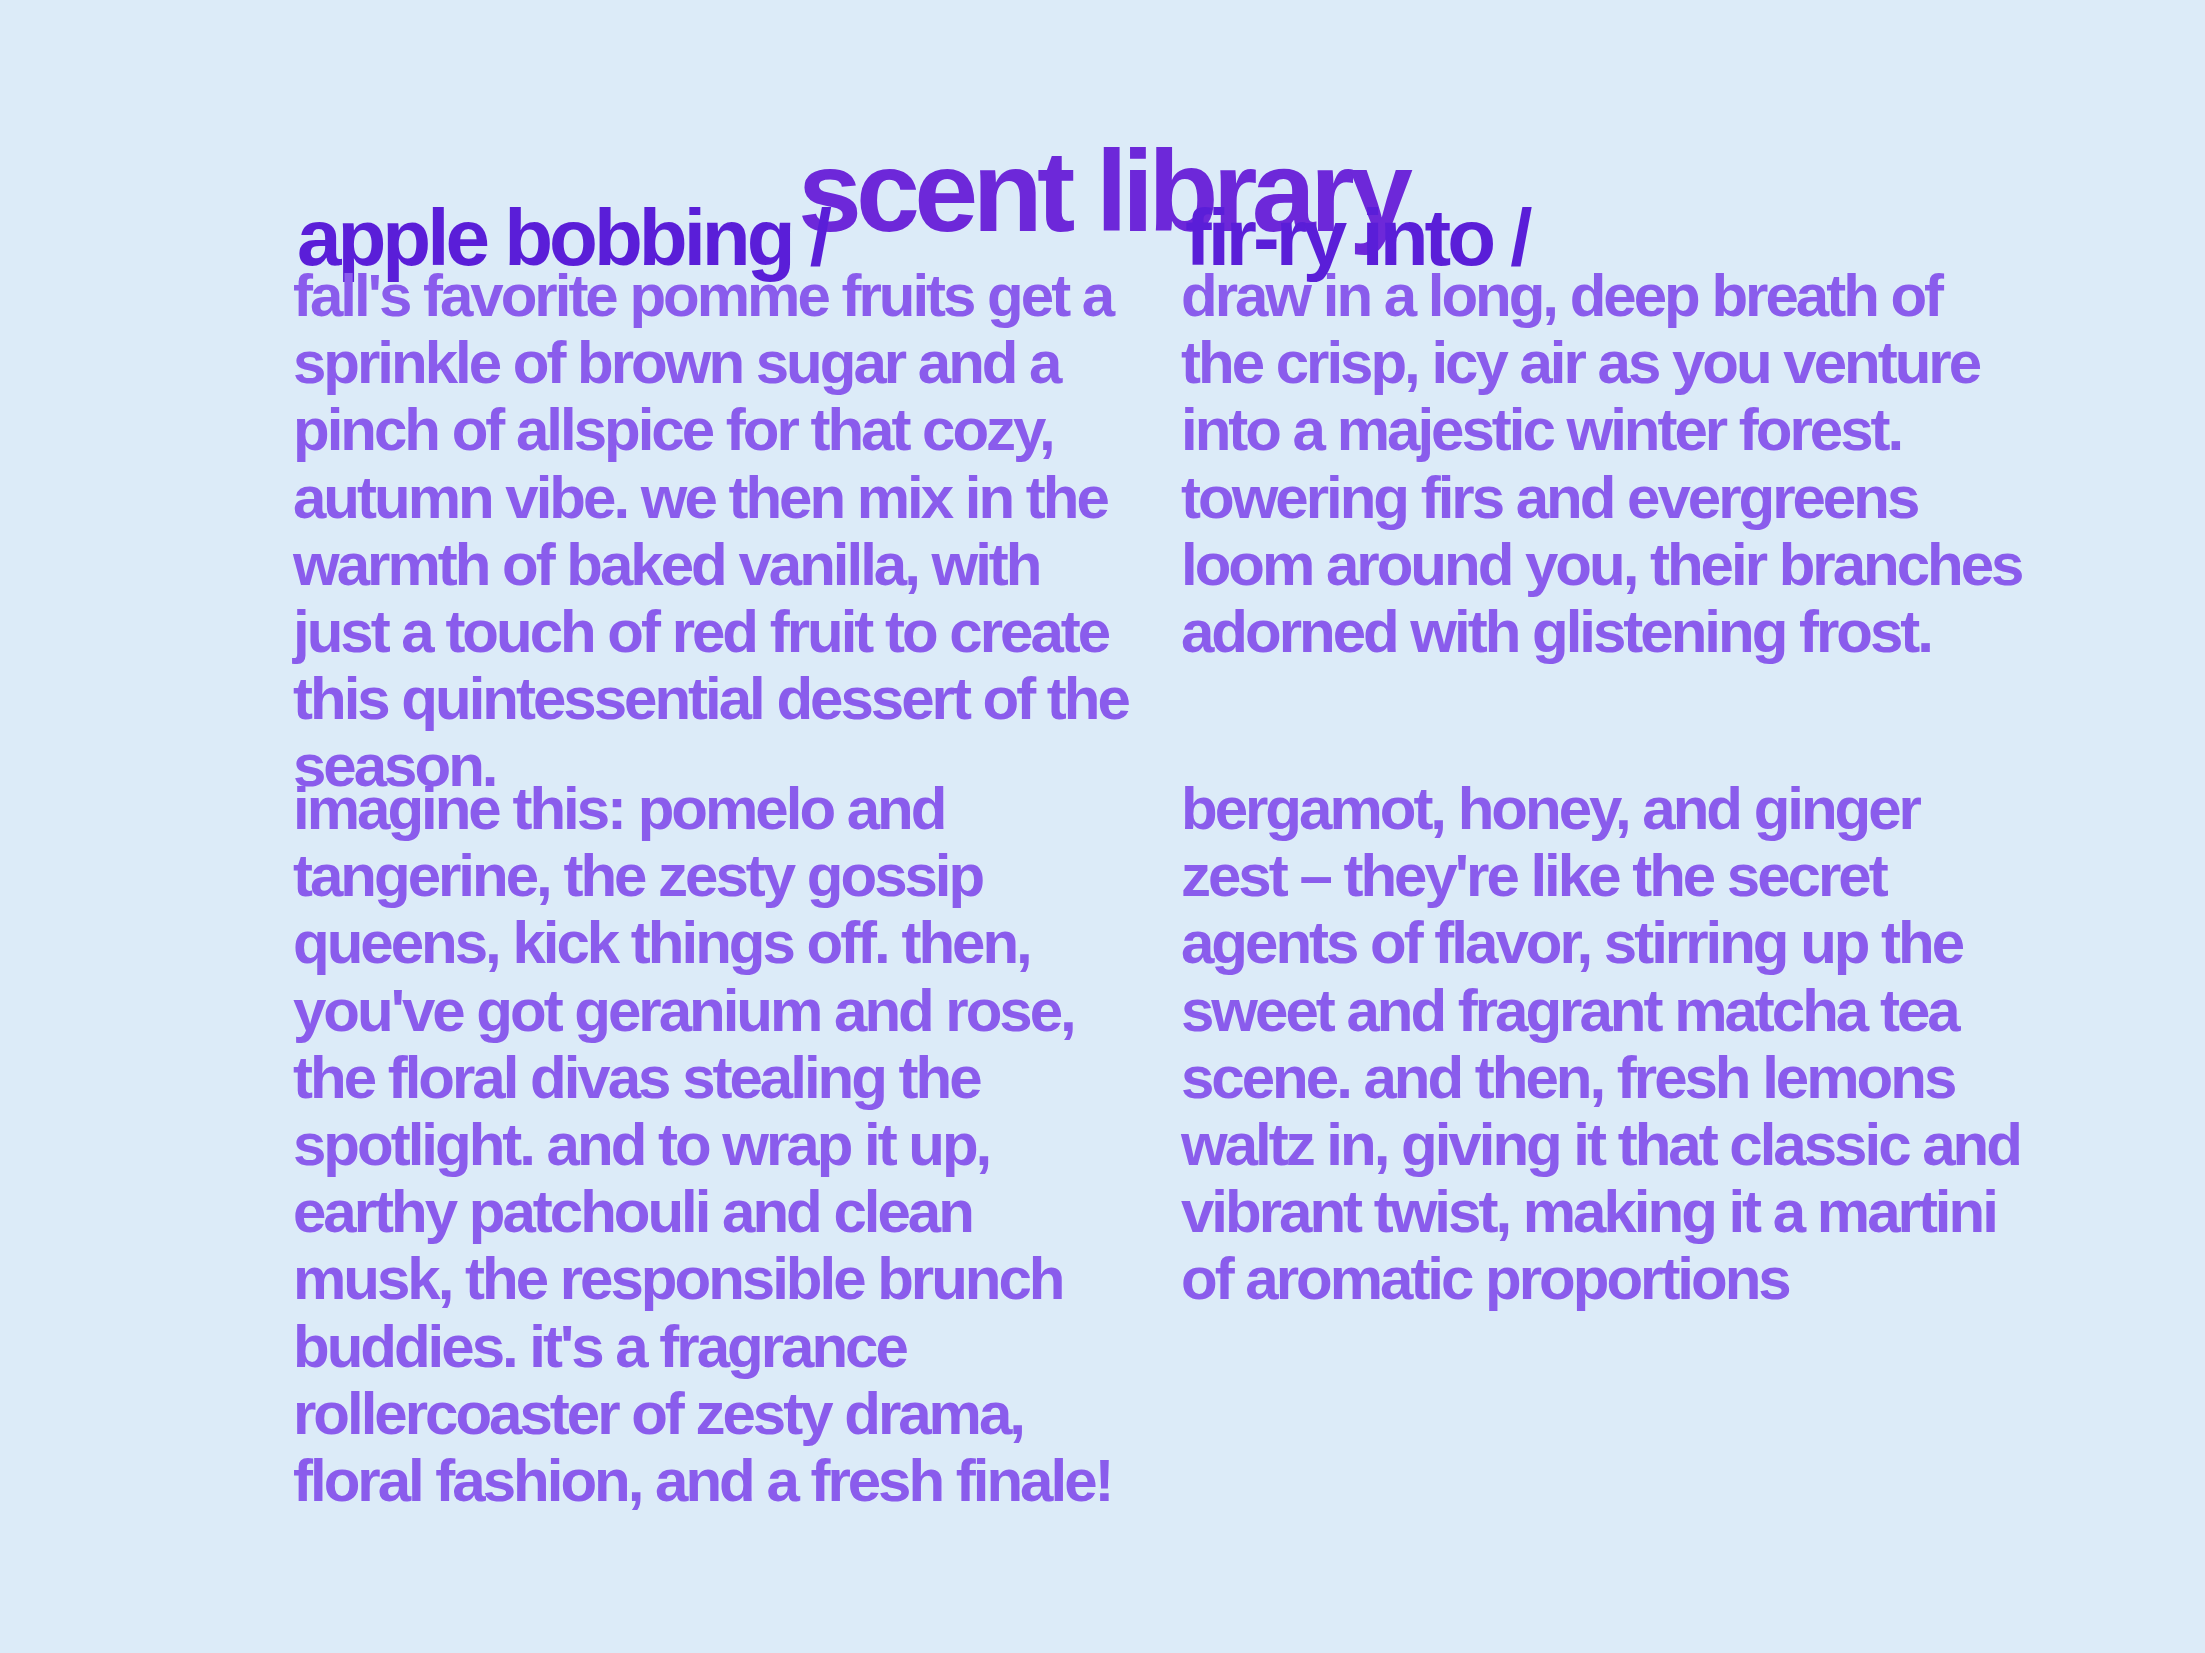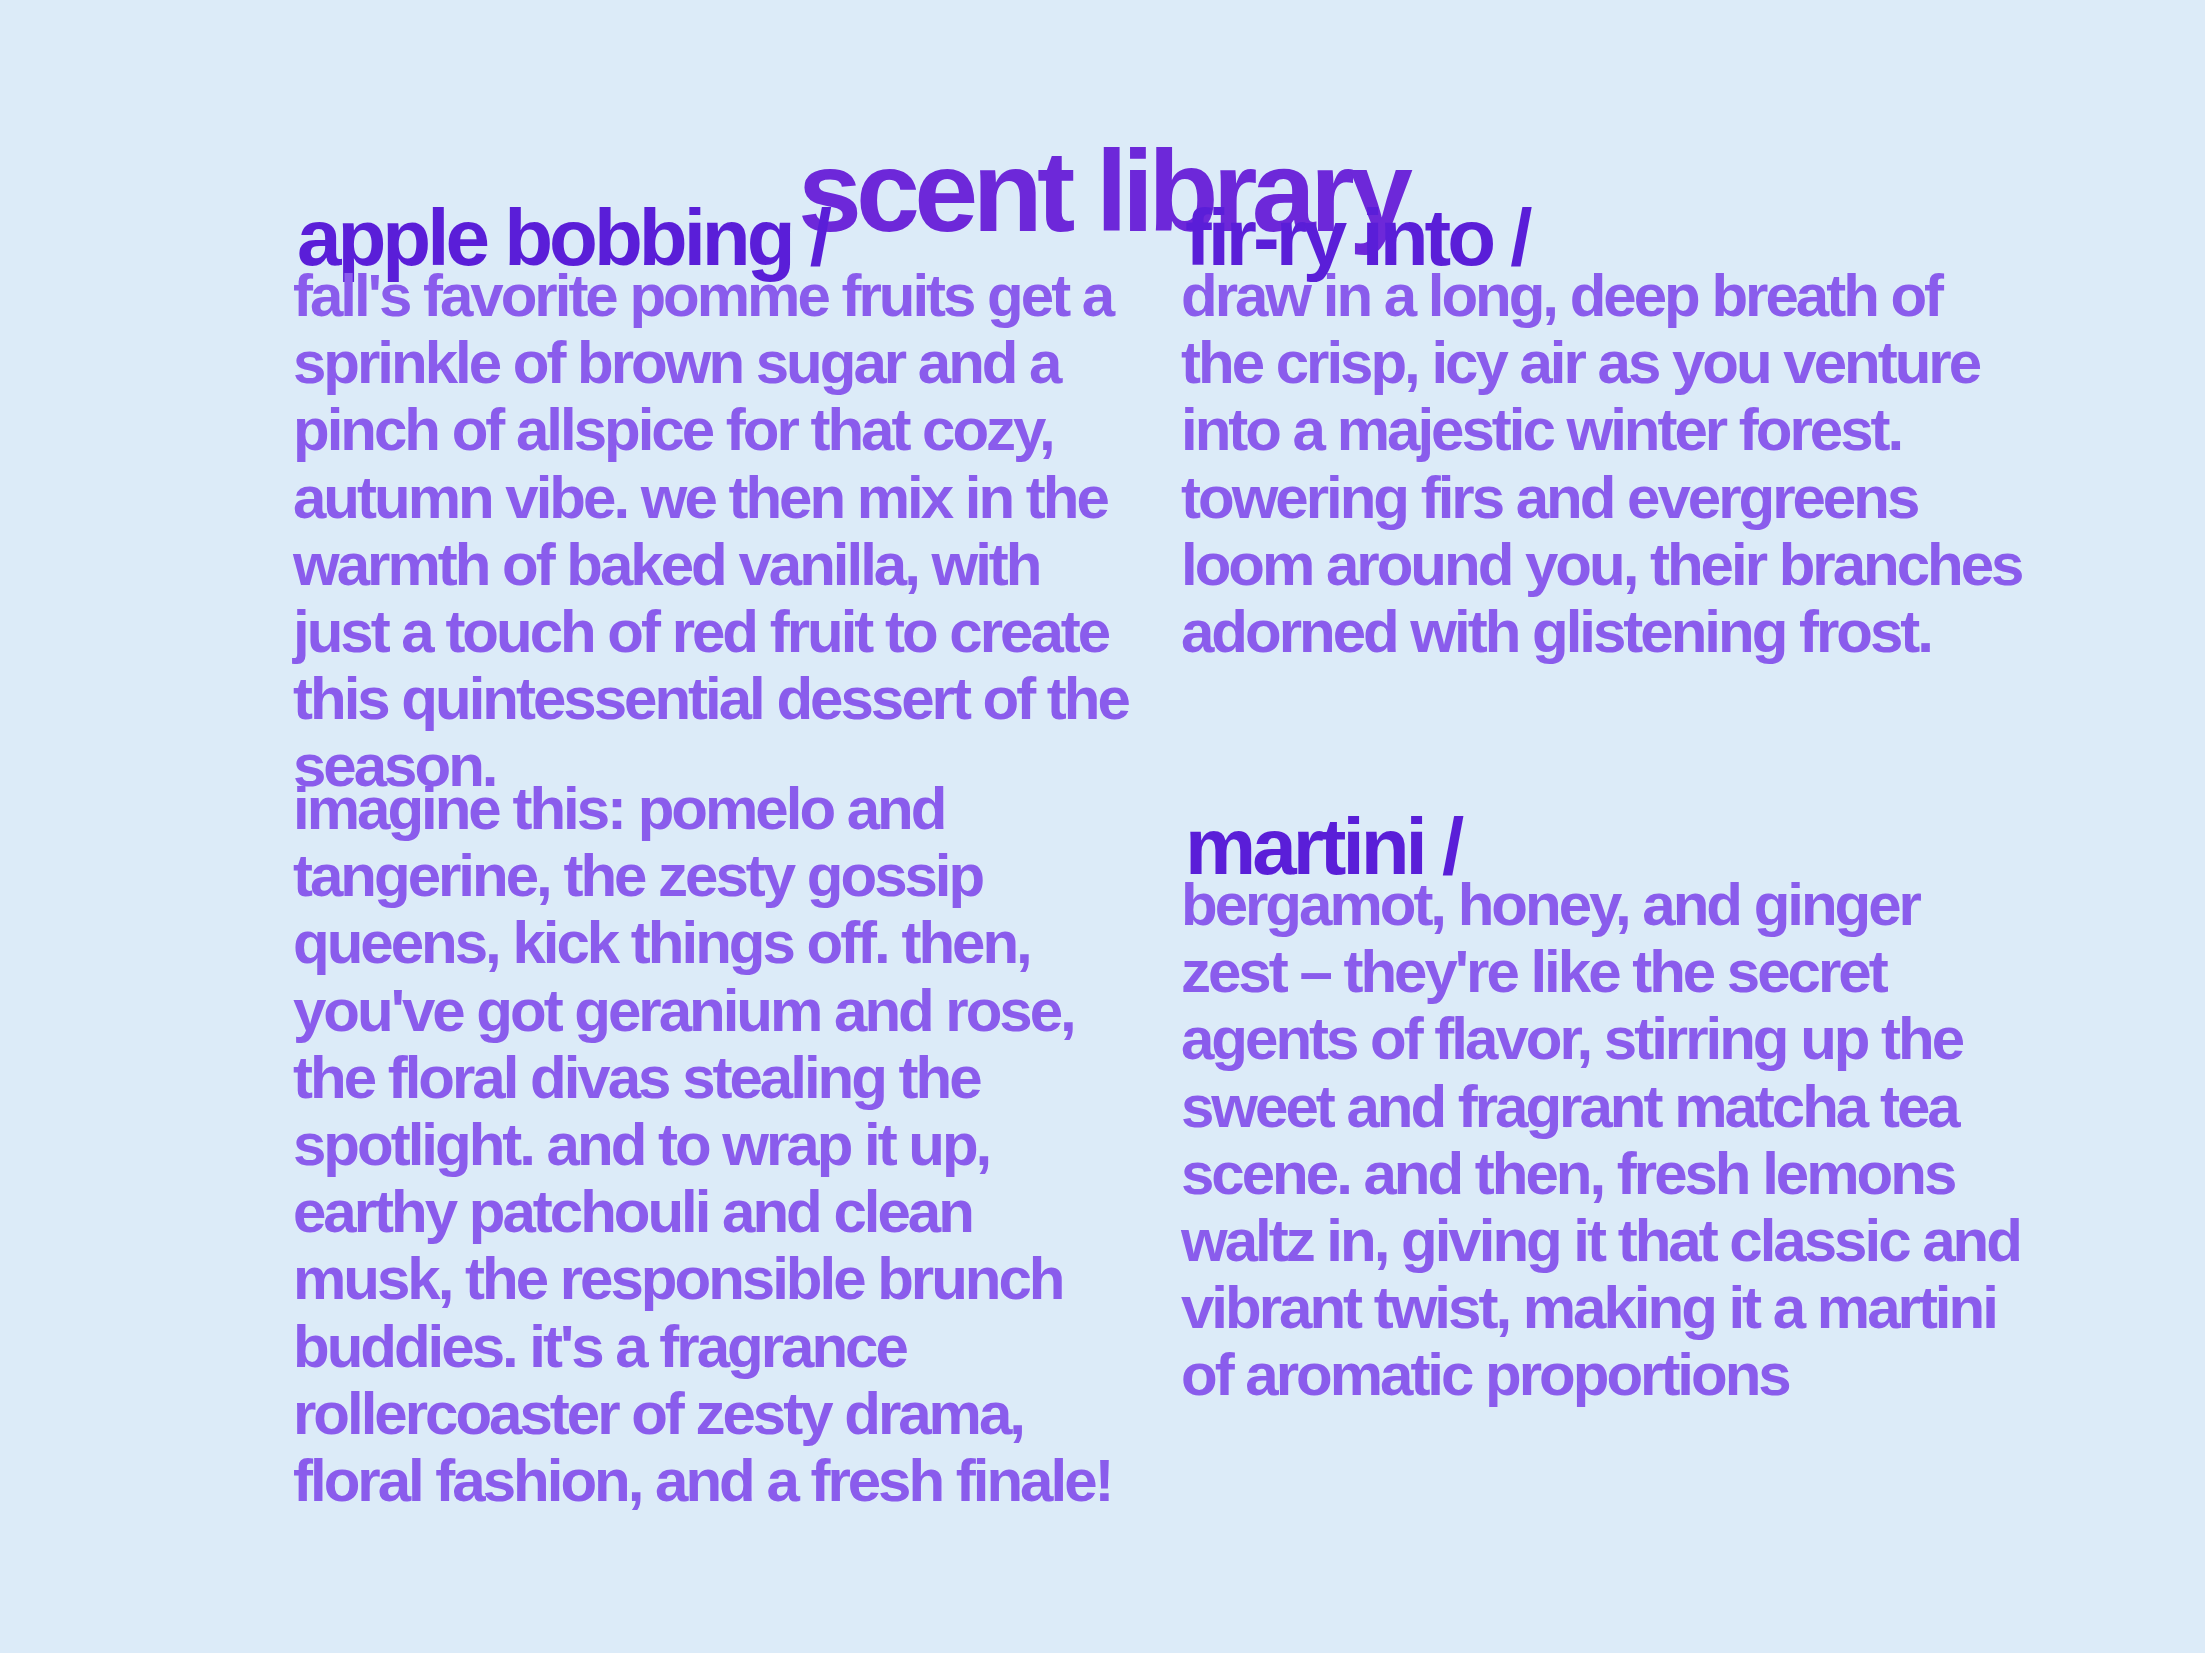--- a/index.html
+++ b/index.html
@@ -87,21 +87,20 @@
 the floral divas stealing the
 spotlight. and to wrap it up,
 earthy patchouli and clean
 musk, the responsible brunch
 buddies. it's a fragrance
 rollercoaster of zesty drama,
 floral fashion, and a fresh finale!</p>
 </div>
 
 <div class="section sec-martini">
-  <h2 class="sec-title">martini /</h2>
   <p class="sec-body">bergamot, honey, and ginger
 zest – they're like the secret
 agents of flavor, stirring up the
 sweet and fragrant matcha tea
 scene. and then, fresh lemons
 waltz in, giving it that classic and
 vibrant twist, making it a martini
 of aromatic proportions</p>
 </div>
 

